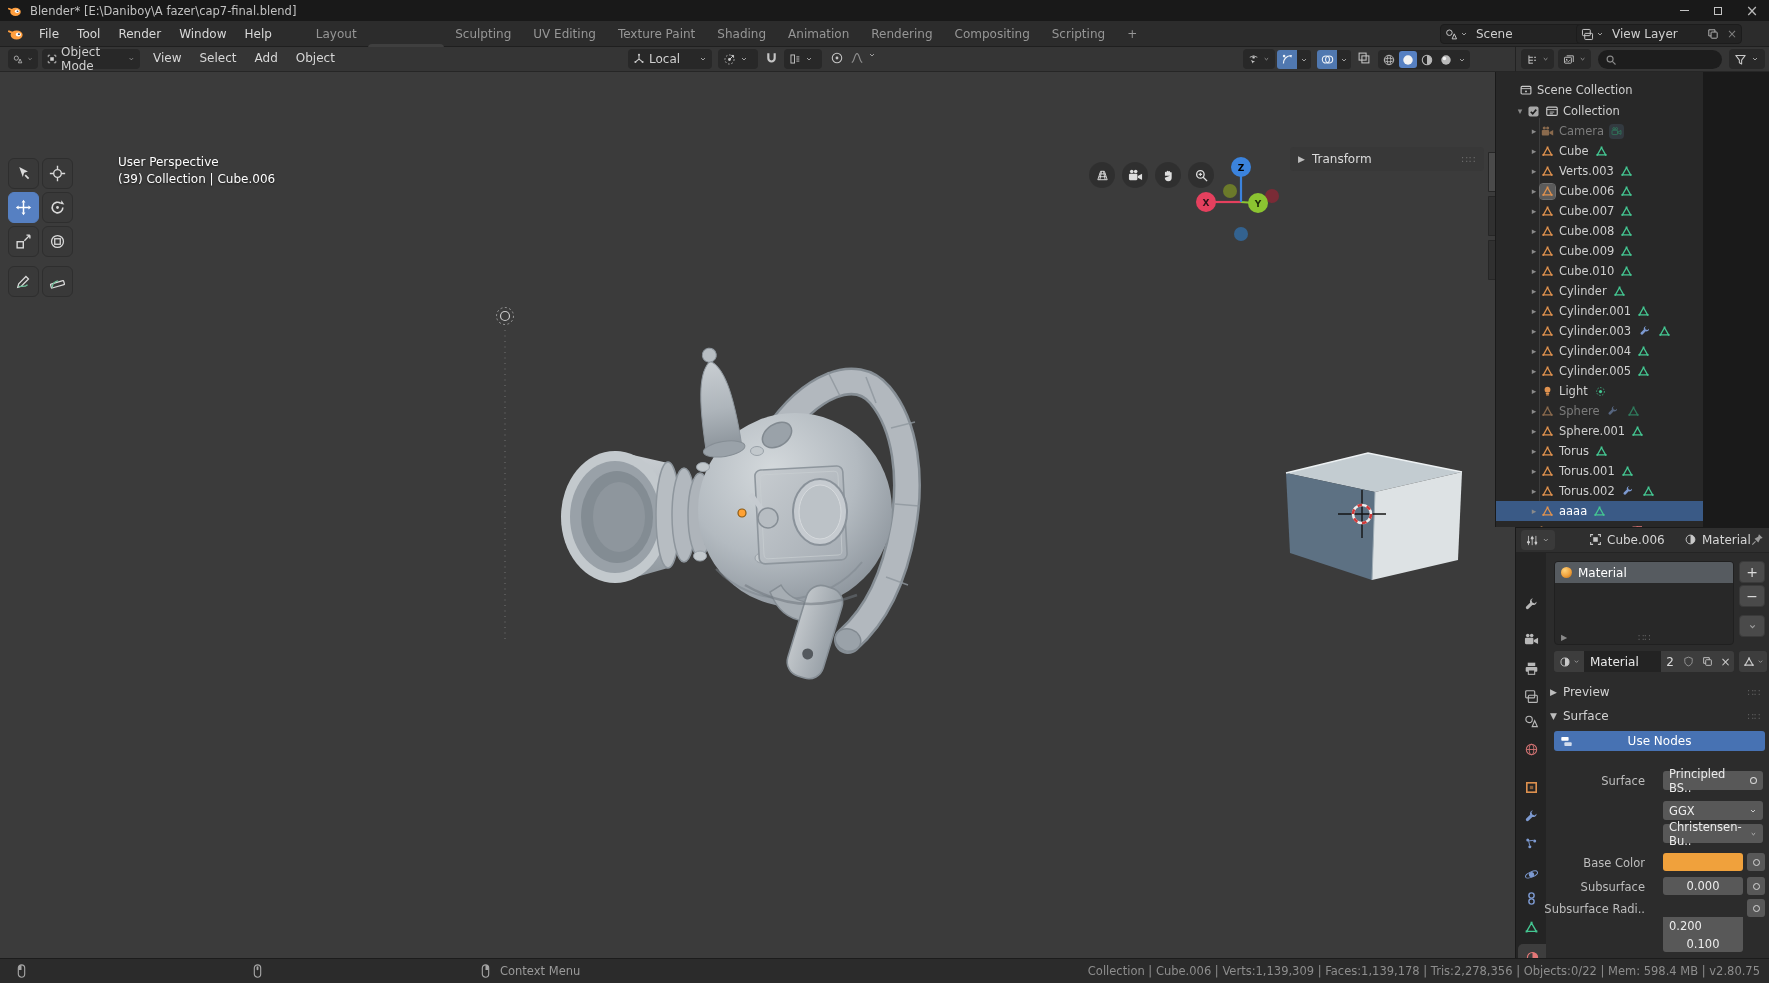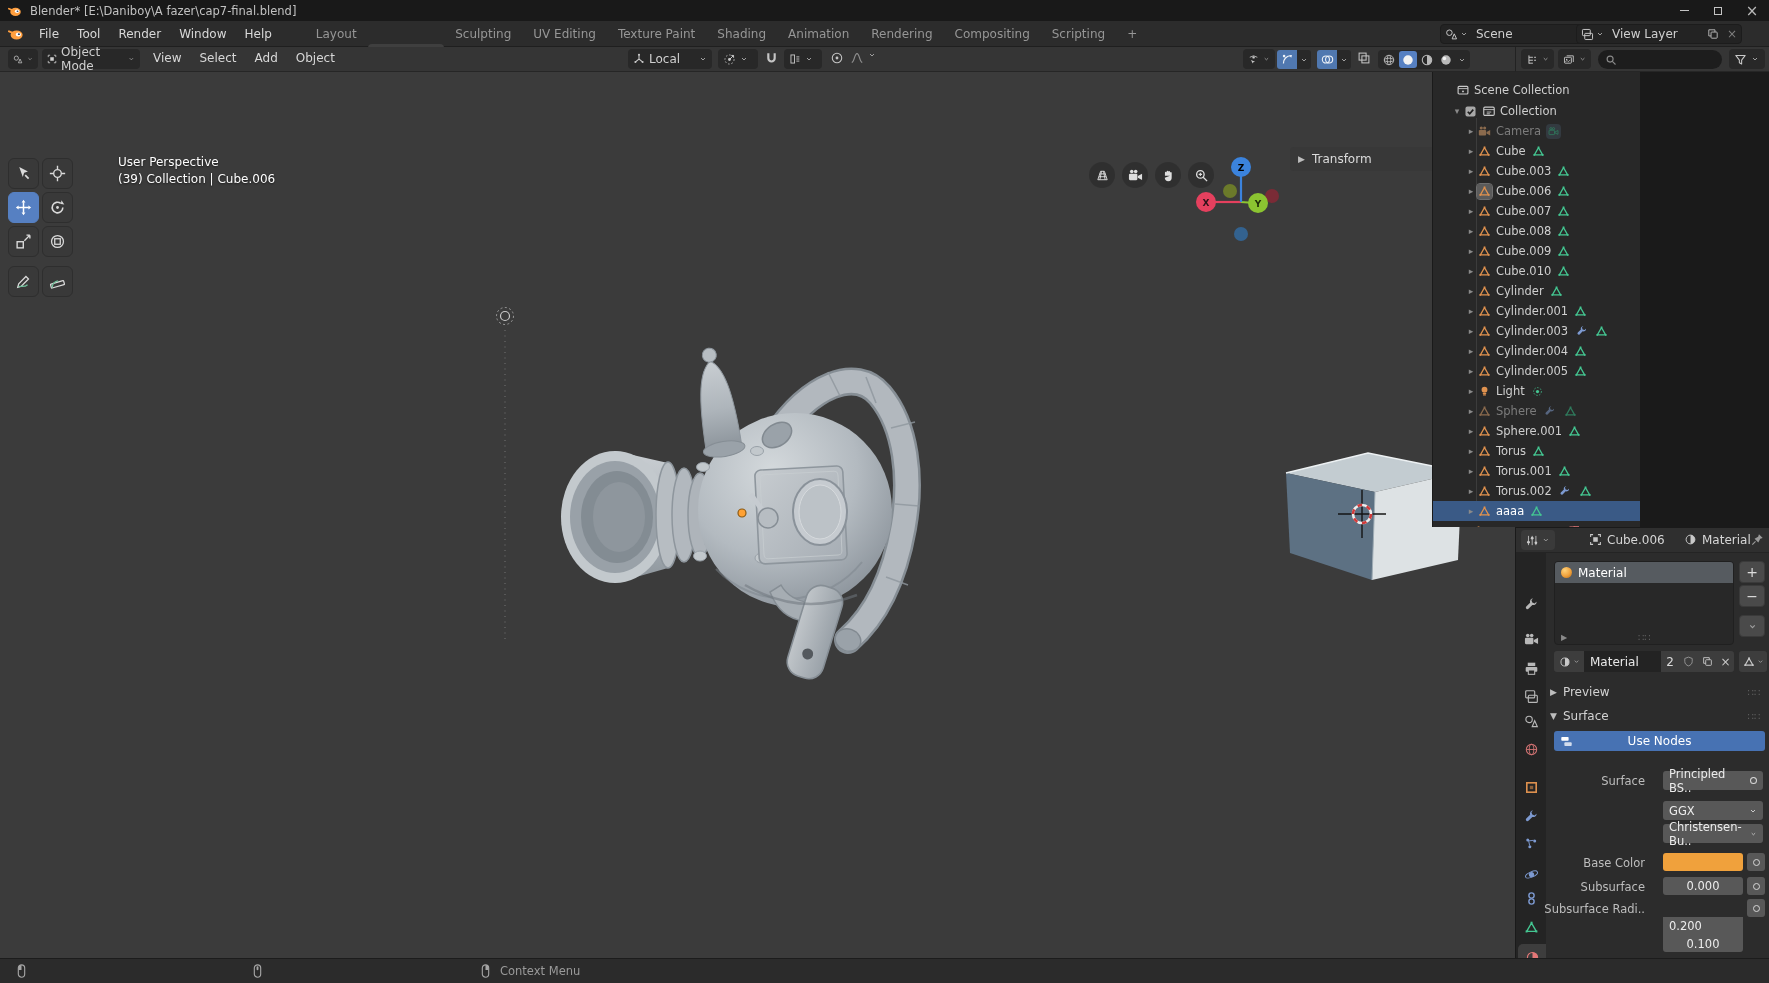--- a/index.html
+++ b/index.html
@@ -70,21 +70,21 @@
     padding:0 8px; color:#dcdcdc; }
   #sidebar-header .grip { margin-left:auto; color:#6d6d6d; letter-spacing:1px; font-size:10px; }
   #side-tabs { position:absolute; left:1488px; top:80px; width:24px; display:flex;
     flex-direction:column; gap:4px; }
   .side-tab { height:40px; background:#303030; border-radius:5px 0 0 5px; color:#c7c7c7;
     writing-mode:vertical-rl; transform:rotate(180deg); display:flex; align-items:center;
     justify-content:center; font-size:11px; border:1px solid #262626; }
   .side-tab.active { background:#4a4a4a; color:#f0f0f0; }
 
   
-  #outliner { left:1432px; top:72px; width:208px; height:455px; background:#282828;
+  #outliner { left:1495px; top:72px; width:208px; height:455px; background:#282828;
     border-left:1px solid #1a1a1a; overflow:hidden;padding-left:40px; }
   .ol-row { position:absolute; left:0; width:254px; height:20px; display:flex;
     align-items:center; color:#cfcfcf; font-size:11.5px; }
   .ol-row .arrow { color:#8a8a8a; font-size:9px; width:12px; text-align:center; }
   .ol-row.sel { background:#3a5a86; color:#ffffff; }
   .ol-row.dim { color:#7c7c7c; }
   .ol-label { margin-left:4px; }
   .ol-eye { position:absolute; right:10px; top:3px; color:#acacac; }
   .obj-ic { width:15px; height:15px; display:flex; align-items:center; justify-content:center; border-radius:3px; }
   .obj-ic.activebg { background:#5b5b5b; outline:1px solid #6e6e6e; }
@@ -892,21 +892,21 @@
           </svg>
         </span>
       </div>
       <div class="ol-row" style="top: 89px;">
         <span class="arrow" style="margin-left: 32px;">▸</span>
         <span class="obj-ic" style="color: rgb(224, 146, 79);">
           <svg class="ic" width="13" height="13">
             <use href="#i-tri"></use>
           </svg>
         </span>
-        <span class="ol-label">Cube.003</span>
+        <span class="ol-label">Verts.003</span>
         <span class="obj-ic" style="color: rgb(68, 199, 146); margin-left: 5px;">
           <svg class="ic" width="13" height="13">
             <use href="#i-tri"></use>
           </svg>
         </span>
         <span class="ol-eye">
           <svg class="ic" width="14" height="14">
             <use href="#i-eye"></use>
           </svg>
         </span>
@@ -1482,13 +1482,14 @@
       <svg class="ic" width="15" height="16">
         <use href="#i-mouse-middle"></use>
       </svg>
     </span>
   <span class="mico" style="left:478px">
       <svg class="ic" width="15" height="16">
         <use href="#i-mouse-right"></use>
       </svg>
     </span>
   <span class="abs" style="left:500px;top:5px">Context Menu</span>
+  <span id="status-right">Collection | Cube.006 | Verts:1,139,309 | Faces:1,139,178 | Tris:2,278,356 | Objects:0/22 | Mem: 598.4 MB | v2.80.75</span>
 </div>
 
 </body></html>

